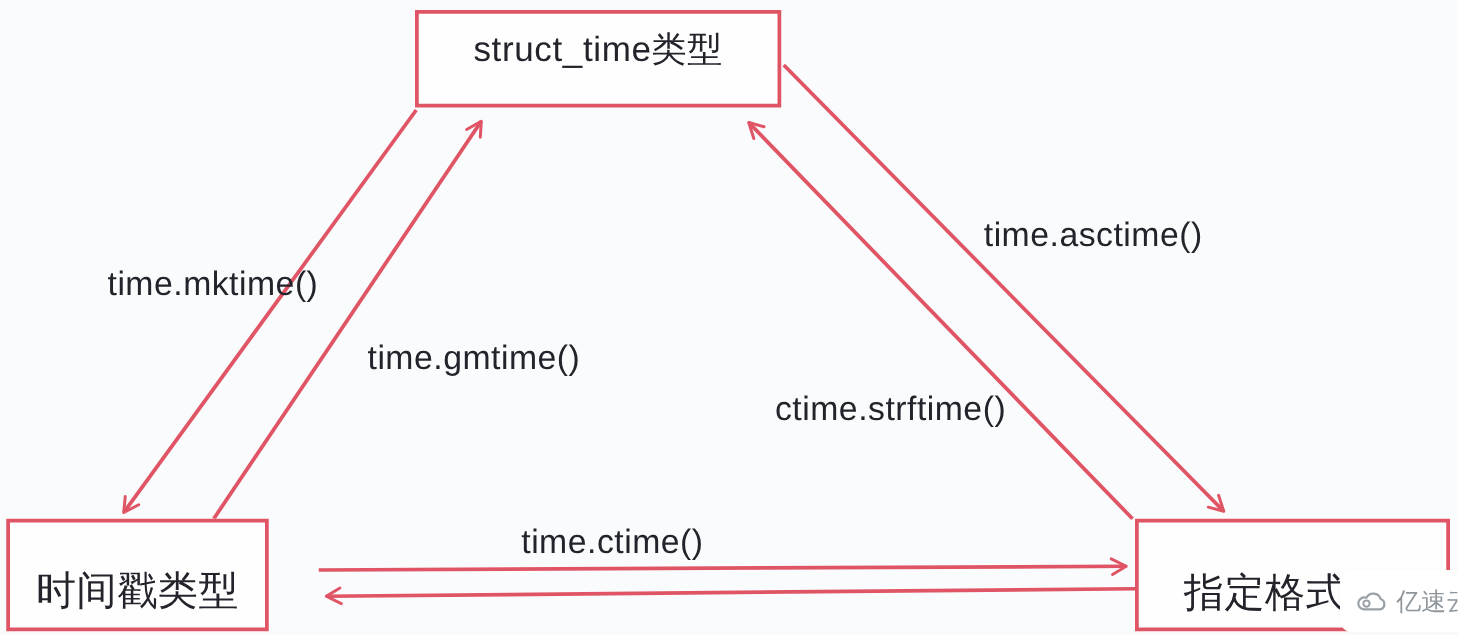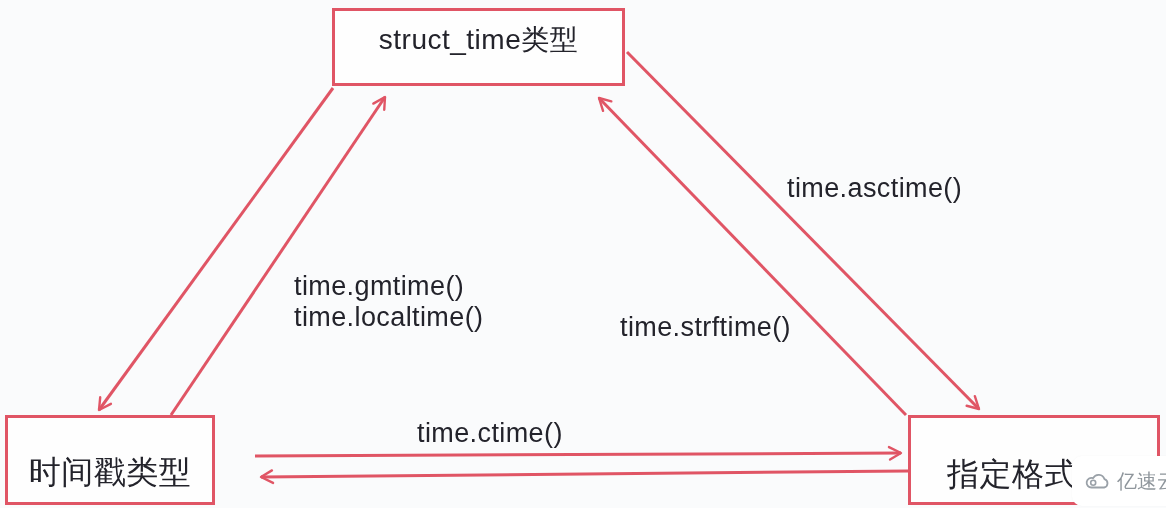--- a/index.html
+++ b/index.html
@@ -115,24 +115,24 @@
   </div>
 
   <div class="node node-timestamp">
     <span>时间戳类型</span>
   </div>
 
   <div class="node node-format">
     <span>指定格式</span>
   </div>
 
+  <div class="elabel l-mktime">time.mktime()</div>
   <div class="elabel l-gmtime">time.gmtime()</div>
-  <div class="elabel l-localtime">time.localtime()</div>
   <div class="elabel l-asctime">time.asctime()</div>
-  <div class="elabel l-strftime">time.strftime()</div>
+  <div class="elabel l-strftime">ctime.strftime()</div>
   <div class="elabel l-ctime">time.ctime()</div>
 
   <div class="watermark">
     <svg class="cloud-icon" width="28" height="20" viewBox="0 0 28 20">
       <path d="M7.5,16.5 a4.8,4.8 0 1 1 1.6-9.3 A6.2,6.2 0 0 1 20.5,8.2 a4.3,4.3 0 0 1 -0.4,8.3 z" fill="none" stroke="#9aa1a8" stroke-width="1.8" stroke-linejoin="round"></path>
       <circle cx="9.2" cy="11.8" r="2.5" fill="none" stroke="#9aa1a8" stroke-width="1.6"></circle>
     </svg>
     <span class="watermark-text">亿速云</span>
   </div>
 

